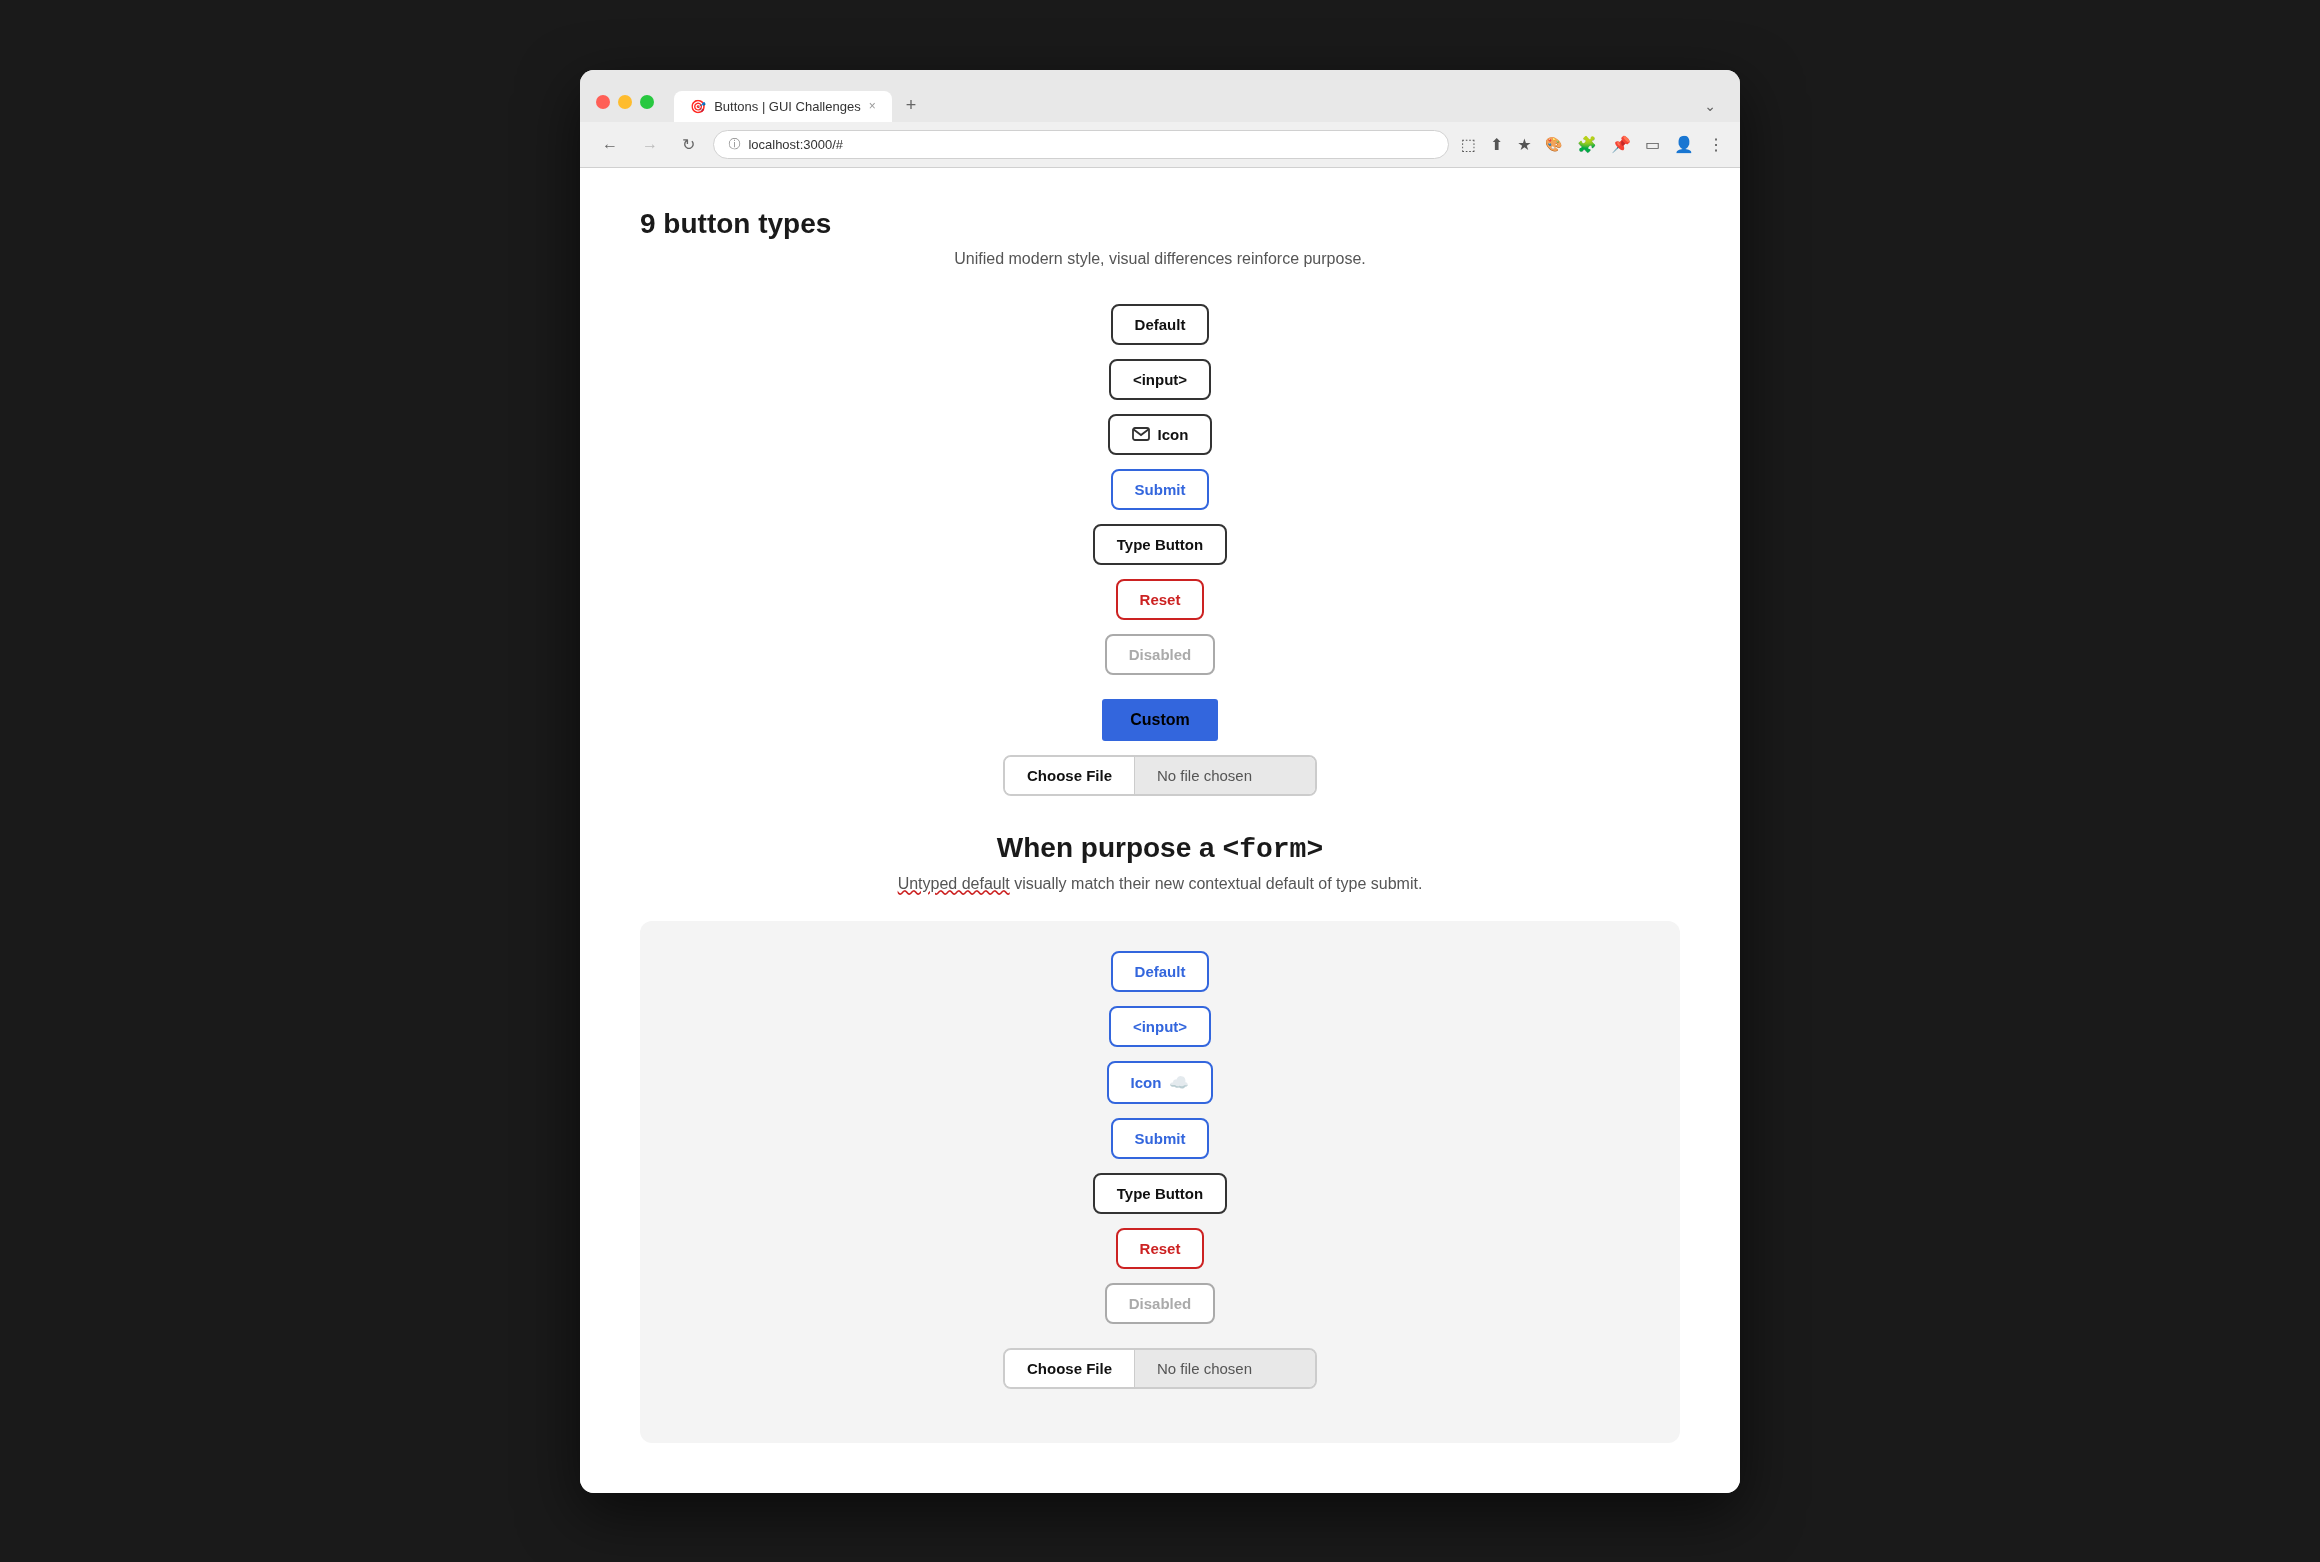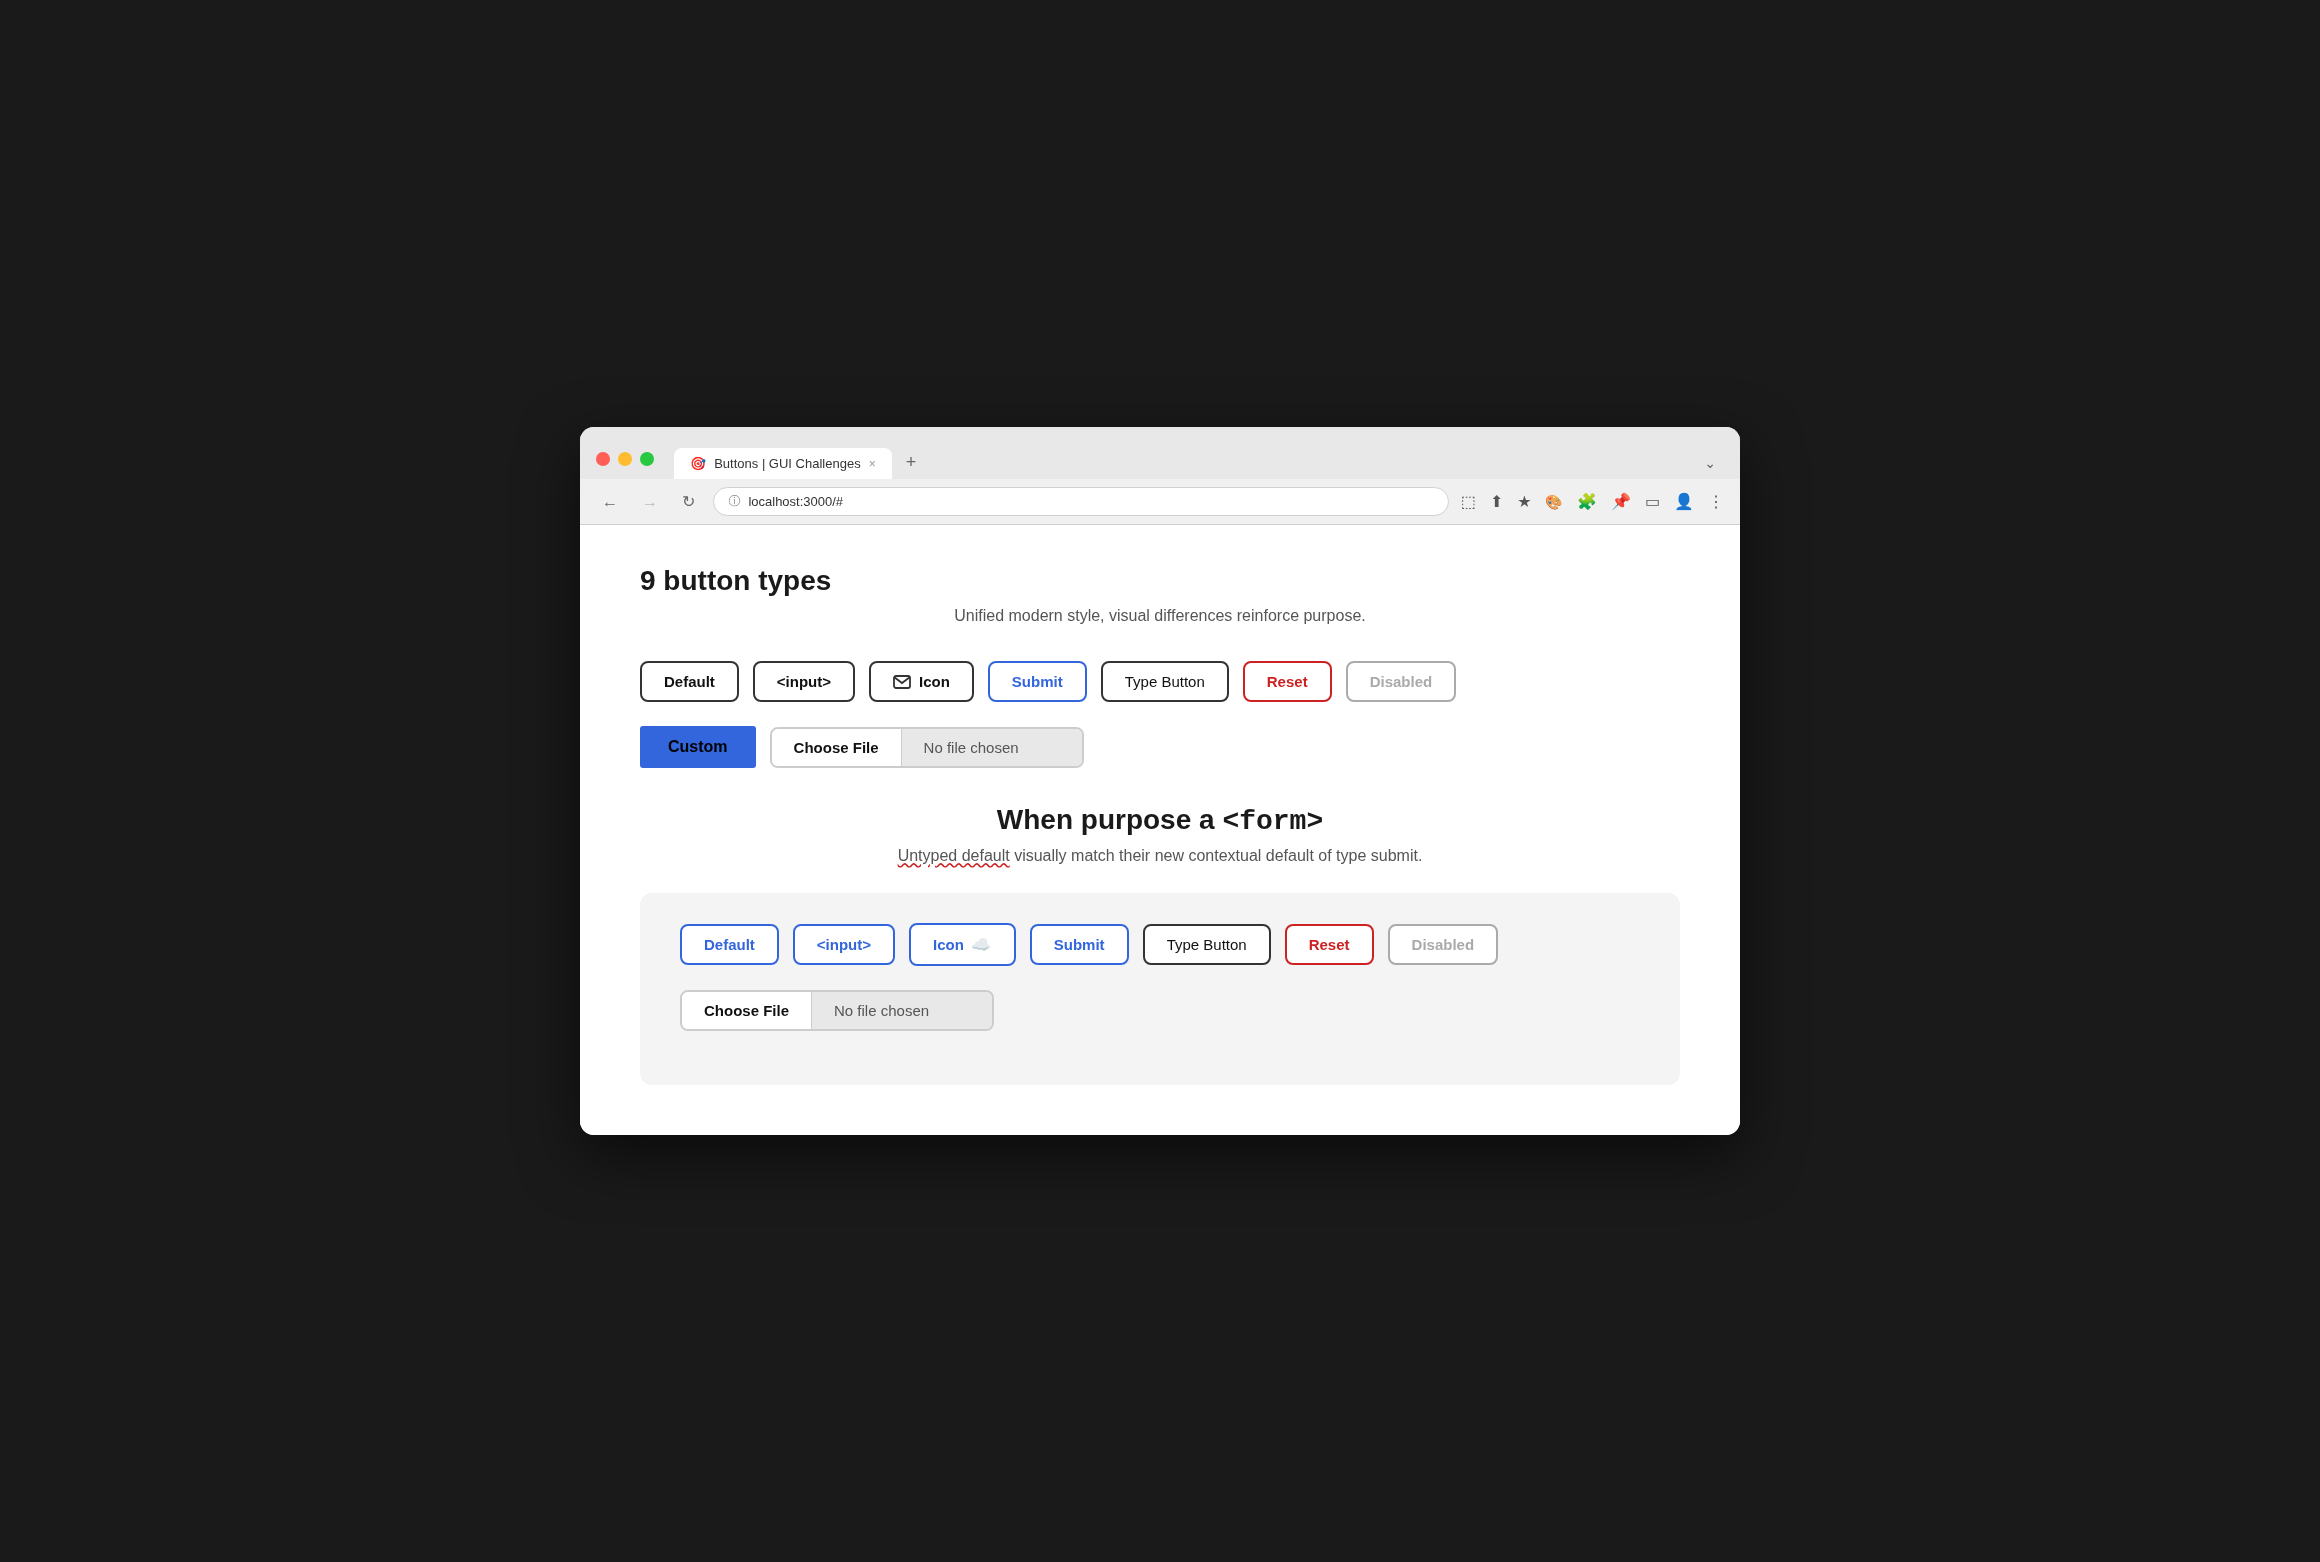--- a/index.html
+++ b/index.html
@@ -146,20 +146,21 @@
       color: #555;
       margin-bottom: 36px;
     }
 
     .button-row {
       display: flex;
       flex-wrap: wrap;
       gap: 14px;
       align-items: center;
       margin-bottom: 24px;
+      flex-direction: column;
     }
 
     
     .btn-default {
       background: #fff;
       border: 2px solid #333;
       border-radius: 8px;
       padding: 10px 22px;
       font-size: 15px;
       font-weight: 600;
@@ -202,21 +203,21 @@
       color: #3366dd;
       cursor: pointer;
     }
 
     .btn-type-button {
       background: #fff;
       border: 2px solid #333;
       border-radius: 8px;
       padding: 10px 22px;
       font-size: 15px;
-      font-weight: 400;
+      font-weight: 700;
       color: #111;
       cursor: pointer;
     }
 
     .btn-reset {
       background: #fff;
       border: 2px solid #cc2222;
       border-radius: 8px;
       padding: 10px 22px;
       font-size: 15px;

